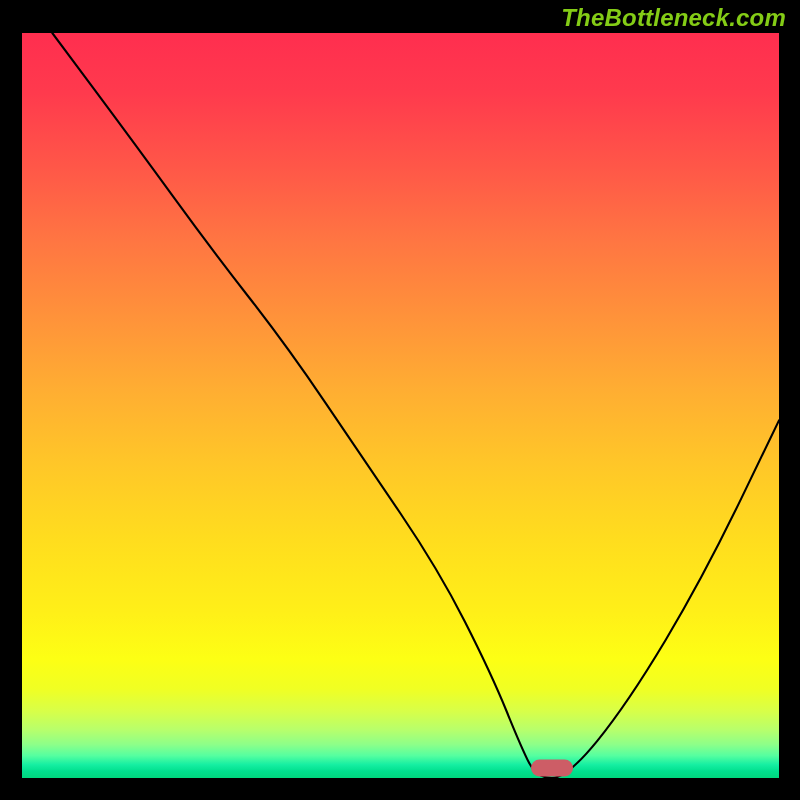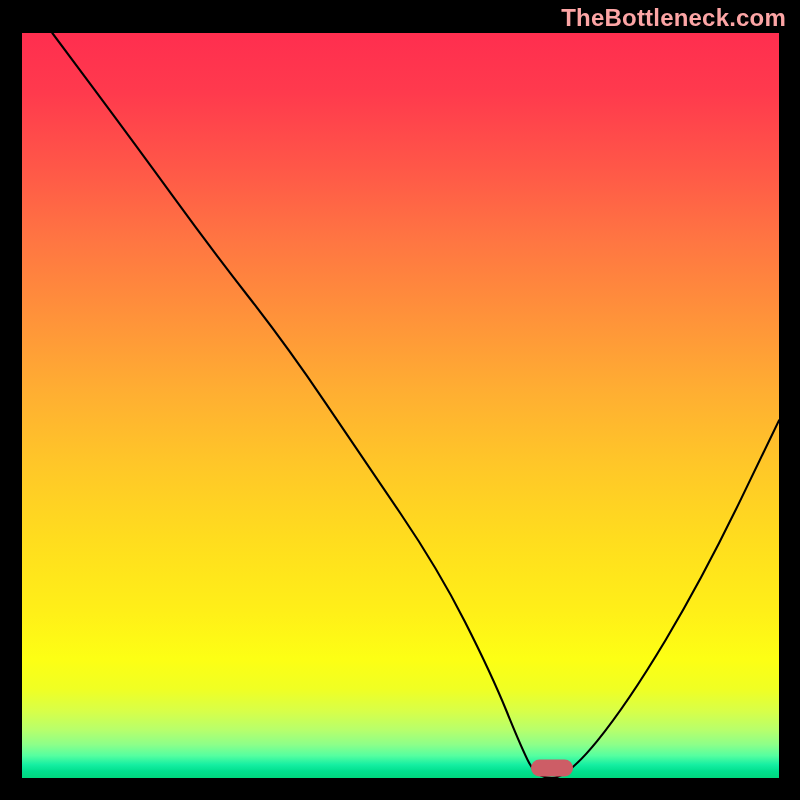--- a/index.html
+++ b/index.html
@@ -16,22 +16,23 @@
     height: 800px;
     background: #000;
   }
   .attribution {
     position: absolute;
     top: 4px;
     right: 14px;
     font-family: Arial, Helvetica, sans-serif;
     font-size: 24px;
     font-weight: bold;
-    color: #fca5a5;
+    color: #84cc16;
     letter-spacing: 0.2px;
+    font-style: italic;
   }
   .plot {
     position: absolute;
     left: 22px;
     top: 33px;
     width: 757px;
     height: 745px;
     background: #fff;
   }
   .gradient {

